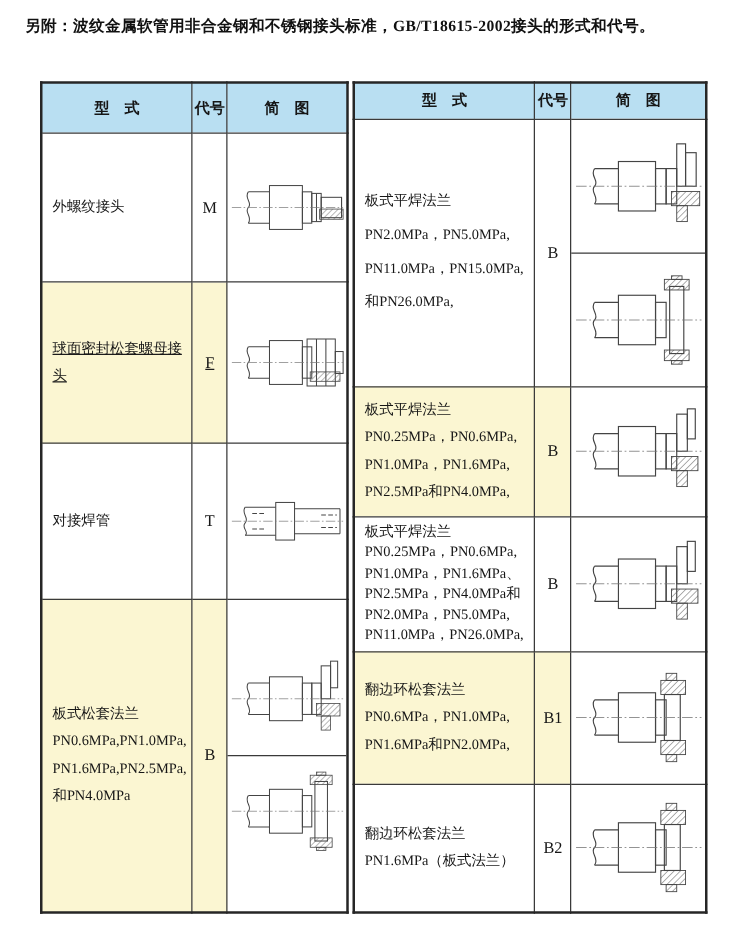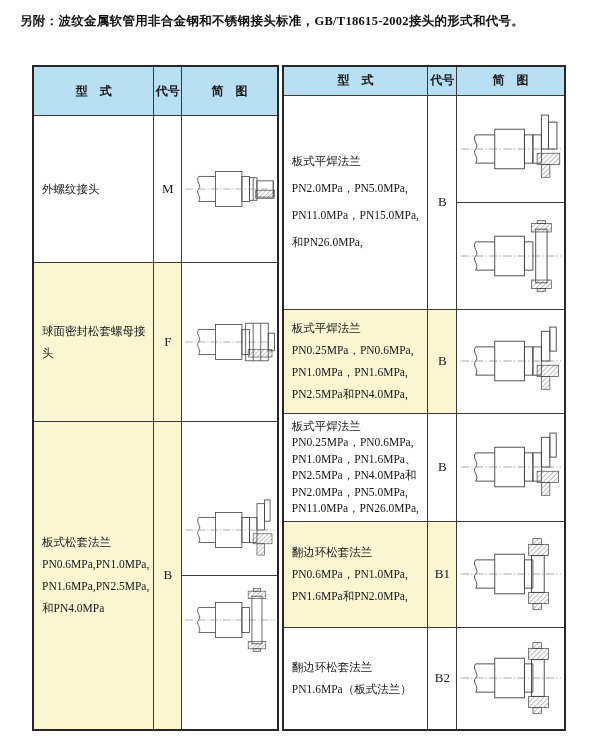--- a/index.html
+++ b/index.html
@@ -45,21 +45,21 @@
   .lB .half{height:89px;}
   .rB .half{height:106px;}
   svg.diag{display:inline-block;vertical-align:middle;}
   .tbl-left svg.diag{width:94px;height:80px;}
   .tbl-right svg.diag{width:106px;height:88px;}
   
   .tbl-left col.c-type{width:120px;} .tbl-left col.c-code{width:28px;} .tbl-left col.c-sk{width:96px;}
   .tbl-right col.c-type{width:145px;} .tbl-right col.c-code{width:29px;} .tbl-right col.c-sk{width:108px;}
   
   .tbl-left tr[data-idx="0"]{height:86px;}
-  .tbl-left tr[data-idx="1"]{height:93px;}
+  .tbl-left tr[data-idx="1"]{height:93px;text-decoration:underline;}
   .tbl-left tr[data-idx="2"]{height:91px;}
   .tbl-left tr[data-idx="3"]{height:87px;}
   .tbl-left tr[data-idx="4"]{height:90px;}
   .tbl-left tr[data-idx="5"]{height:180px;}
   
   .tbl-right tr[data-idx="0"]{height:213px;}
   .tbl-right tr[data-idx="1"]{height:104px;}
   .tbl-right tr[data-idx="2"]{height:101px;}
   .tbl-right tr[data-idx="3"]{height:106px;}
   .tbl-right tr[data-idx="4"]{height:103px;}
@@ -118,20 +118,40 @@
               <path d="M25,30 C19,38 31,44 25,50 C19,56 31,62 25,70" stroke="#444" stroke-width="1.3" fill="none"></path>
               <line x1="25" y1="30" x2="52" y2="30" stroke="#444" stroke-width="1.3"></line>
               <line x1="25" y1="70" x2="52" y2="70" stroke="#444" stroke-width="1.3"></line>
               <rect x="52" y="22" width="42" height="56" stroke="#444" stroke-width="1.3" fill="none"></rect>
               <rect x="94" y="30" width="12" height="40" stroke="#444" stroke-width="1.3" fill="none"></rect>
               <rect x="100" y="20" width="36" height="60" stroke="#444" stroke-width="1.3" fill="none"></rect>
               <line x1="112" y1="20" x2="112" y2="80" stroke="#444" stroke-width="1.3"></line>
               <line x1="124" y1="20" x2="124" y2="80" stroke="#444" stroke-width="1.3"></line>
               <rect x="136" y="36" width="10" height="28" stroke="#444" stroke-width="1.3" fill="none"></rect>
               <rect x="104" y="62" width="38" height="12" fill="url(#hatch)" stroke="#444" stroke-width="1"></rect>
+              <line x1="4" y1="50" x2="146" y2="50" stroke="#777" stroke-width="0.9" stroke-dasharray="12 3 2 3"></line>
+            </svg>
+      </td>
+    </tr>
+    <tr data-idx="4">
+      <td class="type">对接焊管</td>
+      <td class="code">T</td>
+      <td class="sketch">
+        <svg class="diag" viewBox="0 0 150 100">
+              <path d="M21,32 C15,40 27,46 21,52 C15,58 27,64 21,68" stroke="#444" stroke-width="1.3" fill="none"></path>
+              <line x1="21" y1="32" x2="60" y2="32" stroke="#444" stroke-width="1.3"></line>
+              <line x1="21" y1="68" x2="60" y2="68" stroke="#444" stroke-width="1.3"></line>
+              <rect x="60" y="26" width="24" height="48" stroke="#444" stroke-width="1.3" fill="none"></rect>
+              <line x1="84" y1="34" x2="142" y2="34" stroke="#444" stroke-width="1.3"></line>
+              <line x1="84" y1="66" x2="142" y2="66" stroke="#444" stroke-width="1.3"></line>
+              <line x1="142" y1="34" x2="142" y2="66" stroke="#444" stroke-width="1.3"></line>
+              <line x1="30" y1="40" x2="48" y2="40" stroke="#444" stroke-width="1.3" stroke-dasharray="6 3"></line>
+              <line x1="30" y1="60" x2="48" y2="60" stroke="#444" stroke-width="1.3" stroke-dasharray="6 3"></line>
+              <line x1="118" y1="42" x2="138" y2="42" stroke="#444" stroke-width="1.3" stroke-dasharray="6 3"></line>
+              <line x1="118" y1="58" x2="138" y2="58" stroke="#444" stroke-width="1.3" stroke-dasharray="6 3"></line>
               <line x1="4" y1="50" x2="146" y2="50" stroke="#777" stroke-width="0.9" stroke-dasharray="12 3 2 3"></line>
             </svg>
       </td>
     </tr>
     <tr data-idx="5" class="hl">
       <td class="type">板式松套法兰
 PN0.6MPa,PN1.0MPa,
 PN1.6MPa,PN2.5MPa,
 和PN4.0MPa</td>
       <td class="code">B</td>

